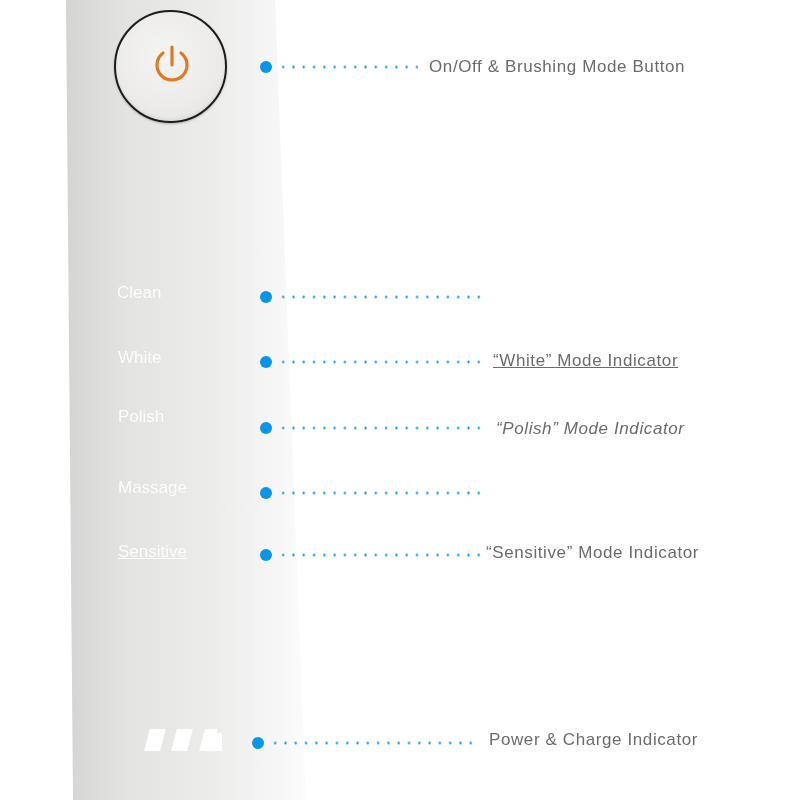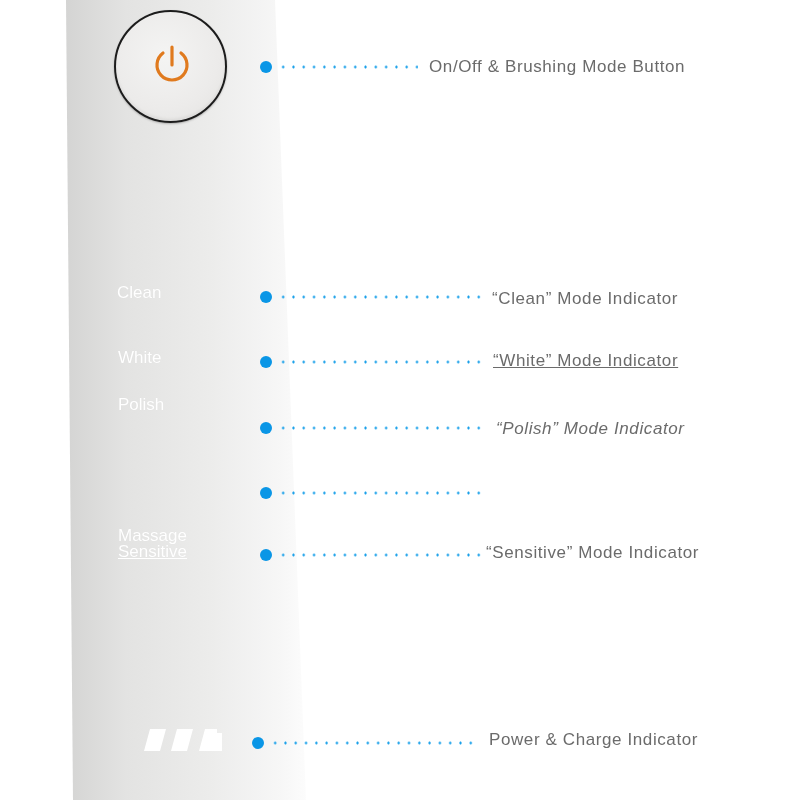--- a/index.html
+++ b/index.html
@@ -66,41 +66,40 @@
 
 <div class="power-btn">
   <svg width="40" height="44" viewBox="0 0 40 44">
     <path d="M11 8 A15 15 0 1 0 29 8" fill="none" stroke="#e07a1e" stroke-width="3.2" stroke-linecap="round"></path>
     <line x1="20" y1="2" x2="20" y2="20" stroke="#e07a1e" stroke-width="3.2" stroke-linecap="round"></line>
   </svg>
 </div>
 
 <div class="mode-label" style="left:177px; top:293px;">Clean</div>
 <div class="mode-label" style="left:178px; top:358px;">White</div>
-<div class="mode-label" style="left:178px; top:405px;">Polish</div>
-<div class="mode-label" style="left:178px; top:488px;margin-top:48px;">Massage</div>
+<div class="mode-label" style="left:178px; top:417px;">Polish</div>
+<div class="mode-label" style="left:178px; top:488px;">Massage</div>
 <div class="mode-label" style="left:178px; top:552px;text-decoration:underline;">Sensitive</div>
 
 <div class="battery">
   <svg width="82" height="22" viewBox="0 0 82 22">
     <polygon points="6,0 22,0 16,22 0,22" fill="#ffffff"></polygon>
     <polygon points="33,0 49,0 43,22 27,22" fill="#ffffff"></polygon>
     <polygon points="61,0 73,0 73,4 78,4 78,22 55,22" fill="#ffffff"></polygon>
   </svg>
 </div>
 
 <div class="callout">
 
   <div class="dot" style="left:266px; top:67px;"></div>
   <div class="leader" style="left:278px; top:67px; width:140px;"></div>
   <div class="callout-label" style="left:429px; top:67px;">On/Off &amp; Brushing Mode Button</div>
 
   <div class="dot" style="left:266px; top:297px;"></div>
   <div class="leader" style="left:278px; top:297px; width:203px;"></div>
-  <div class="callout-label" style="left:492px; top:299px;">“Clean” Mode Indicator</div>
 
   <div class="dot" style="left:266px; top:362px;"></div>
   <div class="leader" style="left:278px; top:362px; width:203px;"></div>
   <div class="callout-label" style="left:493px; top:361px;text-decoration:underline;">“White” Mode Indicator</div>
 
   <div class="dot" style="left:266px; top:428px;"></div>
   <div class="leader" style="left:278px; top:428px; width:203px;"></div>
   <div class="callout-label" style="left:496px; top:429px;font-style:italic;">“Polish” Mode Indicator</div>
 
   <div class="dot" style="left:266px; top:493px;"></div>

